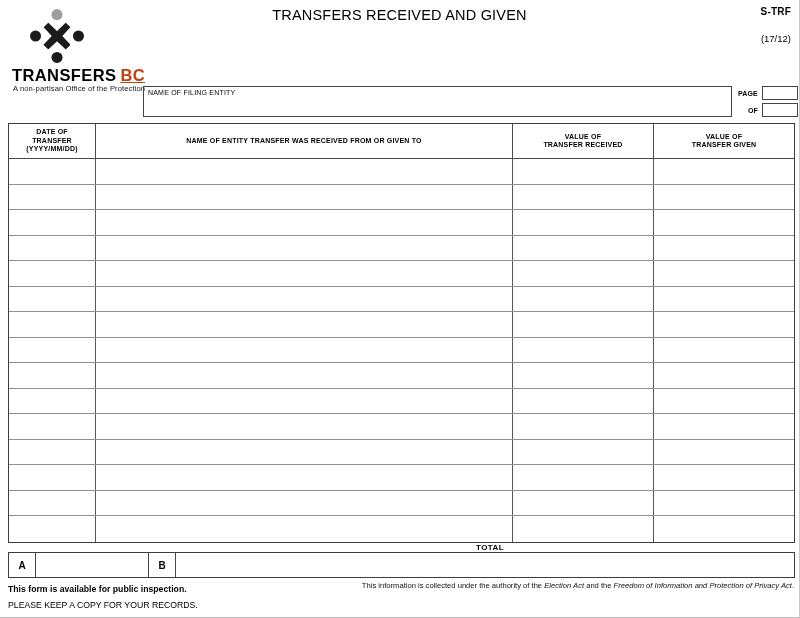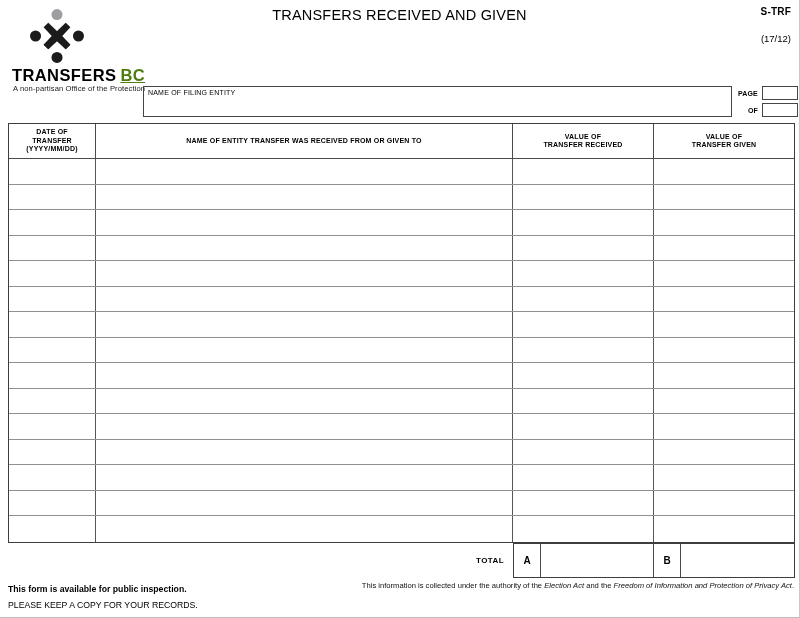--- a/index.html
+++ b/index.html
@@ -13,21 +13,21 @@
                 font-size:14.5px; font-weight:normal; letter-spacing:.2px; }
   .form-code  { position:absolute; top:6px; right:8px; text-align:right; }
   .form-code .code { font-size:10px; font-weight:bold; letter-spacing:.2px; }
   .form-code .ver  { font-size:9.5px; margin-top:16px; }
 
   
   .logo { position:absolute; left:10px; top:6px; width:150px; height:92px; }
   .logo-icon { position:absolute; left:18px; top:1px; width:58px; height:58px; }
   .brand { position:absolute; left:2px; top:60px; font-size:16.5px; font-weight:800;
            letter-spacing:.4px; white-space:nowrap; }
-  .brand .bc { color:#4d7c0f; margin-left:4px;text-decoration:underline; }
+  .brand .bc { color:#c2410c; margin-left:4px;text-decoration:underline; }
   .tagline { position:absolute; left:3px; top:78px; font-size:7.6px; letter-spacing:.1px;
              white-space:nowrap; color:#1a1a1a; }
 
   
   .entity-box { position:absolute; left:143px; top:86px; width:589px; height:31px;
                 border:1px solid #454545; padding:2px 4px; font-size:7px; letter-spacing:.2px; }
   .pg-label { position:absolute; right:41px; font-size:7px; font-weight:600; letter-spacing:.2px; }
   .pg-box   { position:absolute; left:762px; width:36px; height:14px; border:1px solid #454545; }
   .lbl-page { top:90px; }  .box-page { top:86px; }
   .lbl-of   { top:107px; } .box-of   { top:103px; }
@@ -39,21 +39,21 @@
   .th { border-right:1px solid #4a4a4a; display:flex; align-items:center; justify-content:center;
         text-align:center; font-weight:bold; font-size:7px; line-height:8.5px;
         white-space:pre-line; letter-spacing:.2px; }
   .th:last-child { border-right:none; }
   .trow { height:25.5px; border-bottom:1px solid #909090; }
   .trow:last-child { border-bottom:none; }
   .tcell { border-right:1px solid #555555; }
   .tcell:last-child { border-right:none; }
 
   
-  .total-row { position:absolute; left:8px; top:543px; width:787px; height:35px; display:flex; }
+  .total-row { position:absolute; left:8px; top:543px; width:787px; height:35px; display:flex;flex-direction:column; }
   .total-label-zone { width:505px; display:flex; align-items:center; justify-content:flex-end;
                       padding-right:9px; font-size:8px; font-weight:bold; letter-spacing:.4px; }
   .total-box { flex:1; display:flex; border:1px solid #3d3d3d; }
   .code-cell { width:27px; border-right:1px solid #4a4a4a; display:flex; align-items:center;
                justify-content:center; font-size:10px; font-weight:bold; }
   .tot-val { width:113px; border-right:1px solid #4a4a4a; }
   .tot-val.last { flex:1; border-right:none; }
 
   
   .footer-left { position:absolute; left:8px; top:584px; font-size:8.7px; }

